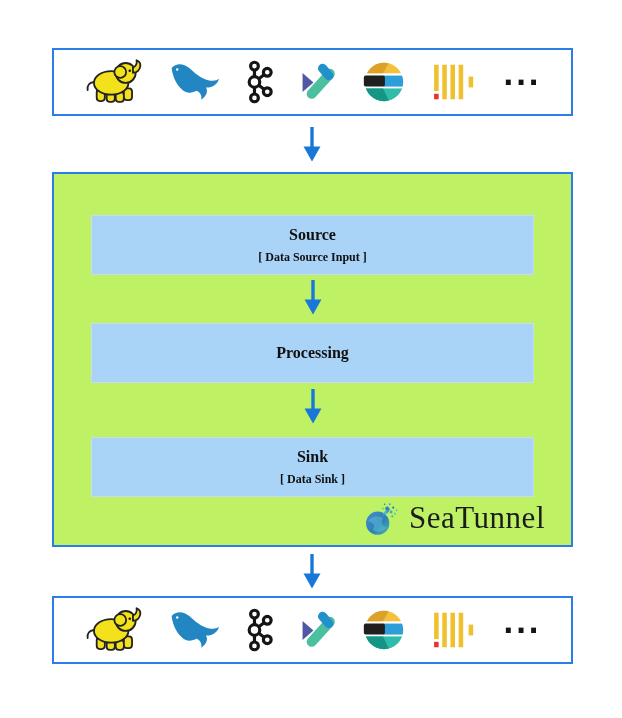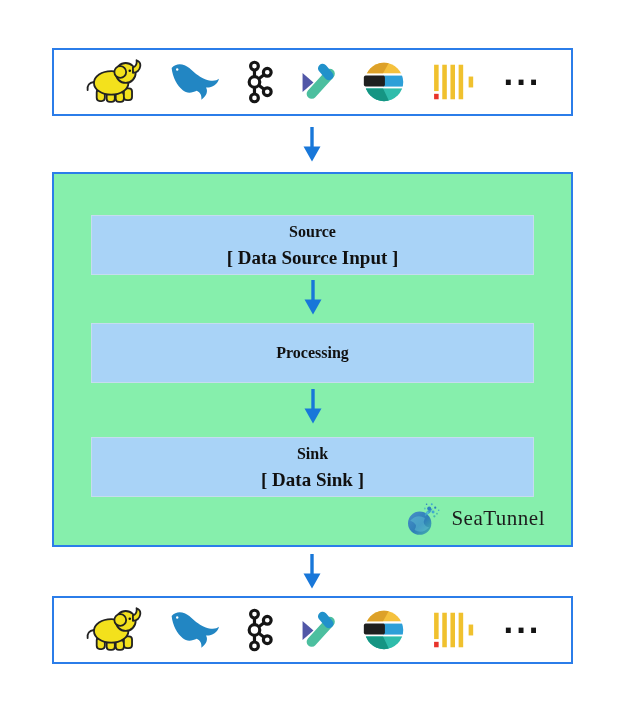--- a/index.html
+++ b/index.html
@@ -20,43 +20,43 @@
   }
   .io-box.top{top:48px;}
   .io-box.bottom{top:596px;}
   .logo{display:flex;align-items:center;justify-content:center;}
   .more{
     font-weight:900;font-size:28px;letter-spacing:2px;color:#141414;
     transform:translateY(-7px);font-family:"DejaVu Sans",sans-serif;
   }
   .main-box{
     position:absolute;left:52px;top:172px;width:521px;height:375px;box-sizing:border-box;
-    border:2px solid var(--border-blue,#2b7de9);background:#86efac;
+    border:2px solid var(--border-blue,#2b7de9);background:#bef264;
   }
   .stage{
     position:absolute;left:37px;width:443px;height:60px;box-sizing:border-box;
     background:var(--stage-fill,#a9d3f7);border:1px solid var(--stage-border,#c6dcef);
     display:flex;flex-direction:column;align-items:center;justify-content:center;gap:8px;
   }
   .stage-title{font-weight:700;font-size:16px;color:#101010;line-height:1;}
-  .stage-sub{font-weight:700;font-size:19px;color:#101010;line-height:1;}
+  .stage-sub{font-weight:700;font-size:12px;color:#101010;line-height:1;}
   .stage.s1{top:41px;}
   .stage.s2{top:149px;}
   .stage.s3{top:263px;}
   .arrow{position:absolute;left:50%;transform:translateX(-50%);}
   .arrow.a-in1{top:105px;}
   .arrow.a-in2{top:214px;}
   .arrow.a-out1{top:126px;left:299px;transform:none;position:absolute;}
   .arrow.a-out2{top:553px;left:299px;transform:none;position:absolute;}
   .arrow-stem{stroke:var(--arrow-blue,#1877d9);stroke-width:3.4;}
   .arrow-head{fill:var(--arrow-blue,#1877d9);}
   .brand{
     position:absolute;right:26px;top:324px;display:flex;align-items:center;
   }
-  .brand-text{font-size:21px;color:#1c1c1c;margin-left:8px;letter-spacing:0.5px;}
+  .brand-text{font-size:31px;color:#1c1c1c;margin-left:8px;letter-spacing:0.5px;}
 </style>
 </head>
 <body>
 
 <div class="canvas">
 
   <div class="io-box top">
     <span class="logo">
       <svg width="58" height="46" viewBox="0 0 64 50">
         <g fill="#f3e11c" stroke="#222" stroke-width="2" stroke-linejoin="round">

